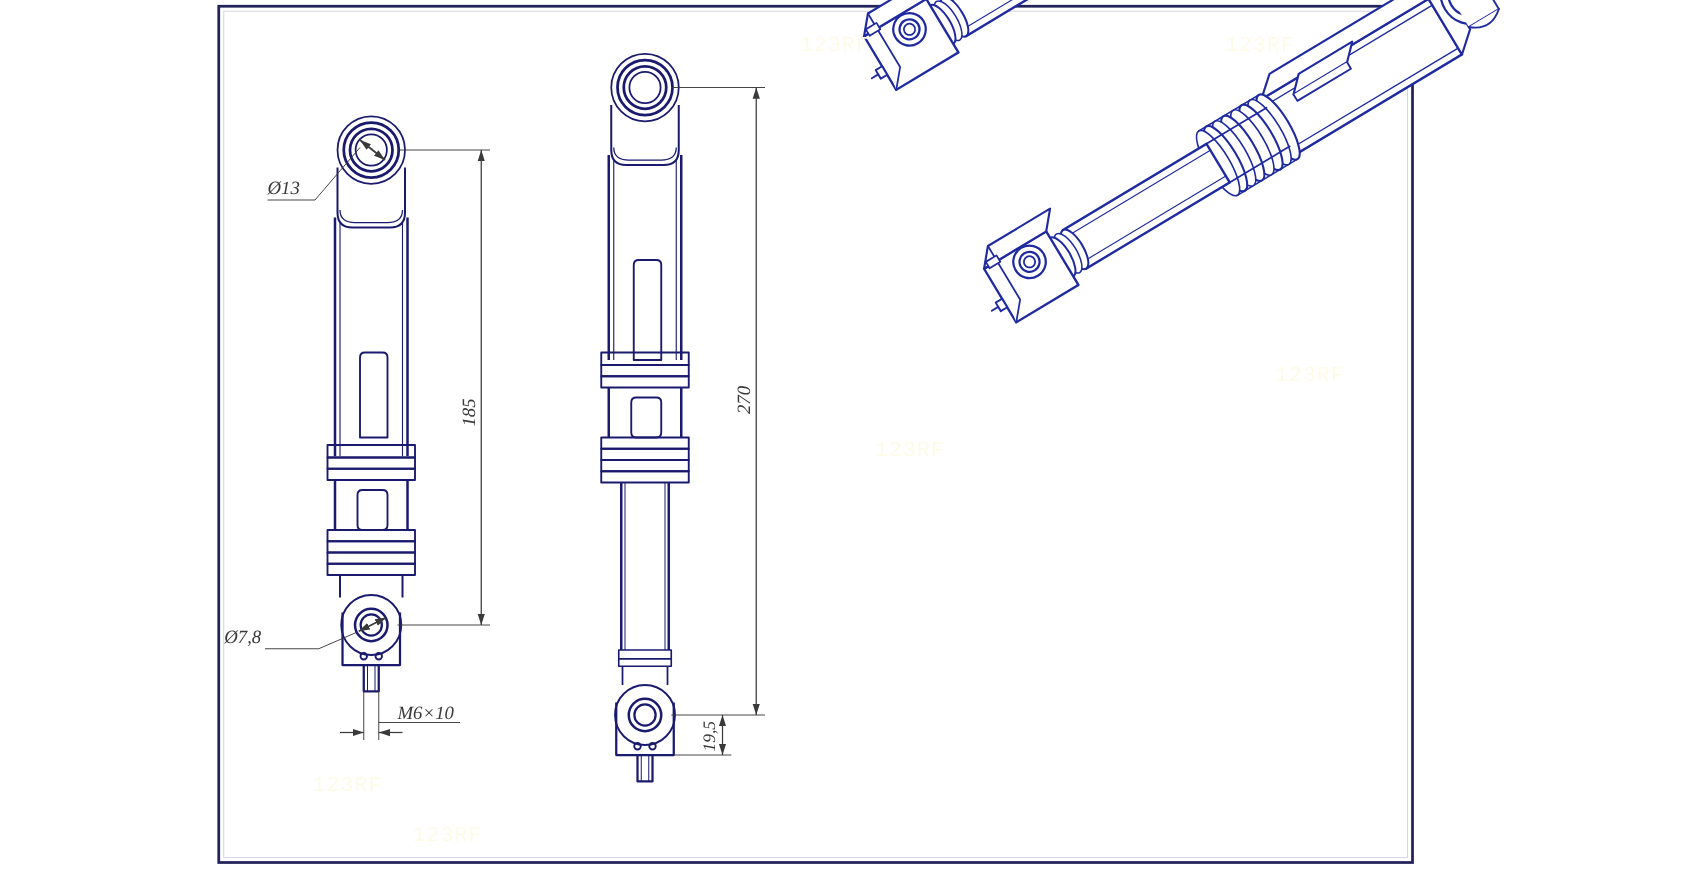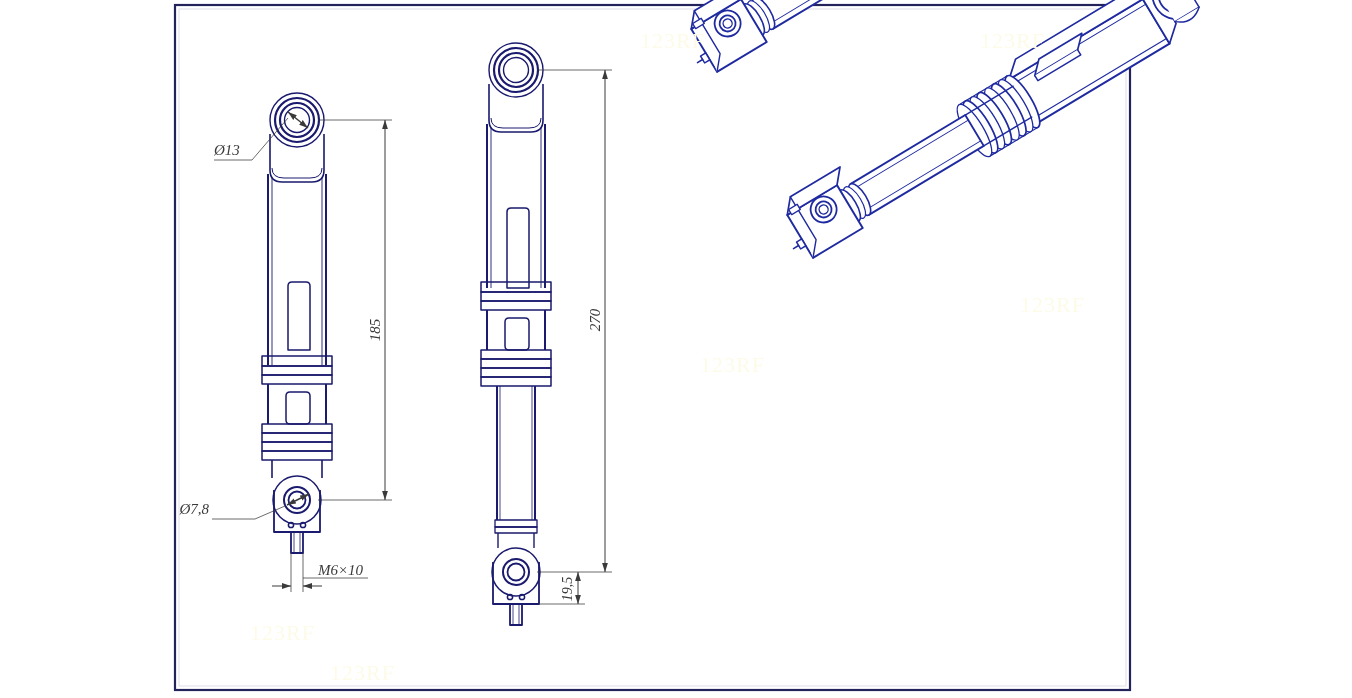--- a/index.html
+++ b/index.html
@@ -1,21 +1,21 @@
 <!DOCTYPE html>
 <html><head>
 <meta charset="utf-8">
 <style>
   html,body{margin:0;padding:0;background:#ffffff;}
   body{width:1352px;height:698px;overflow:hidden;
        font-family:"Liberation Serif",serif;}
   #stage{position:relative;width:1352px;height:698px;background:#ffffff;}
   #sheet{position:absolute;left:0;top:0;width:1352px;height:698px;}
-  .wm{position:absolute;color:#fdfbe8;font-size:22px;letter-spacing:1px;
-      font-family:Liberation Serif, serif;white-space:nowrap;
+  .wm{position:absolute;color:#fdfbe8;font-size:17px;letter-spacing:1px;
+      font-family:Liberation Mono, monospace;white-space:nowrap;
       pointer-events:none;user-select:none;}
 </style>
 </head>
 <body>
 
 <div id="stage">
 
   <svg id="sheet" viewBox="0 0 1352 698">
     <defs>
       <marker id="ahL" markerWidth="10" markerHeight="7" refX="9" refY="3.5" orient="auto" markerUnits="userSpaceOnUse">

